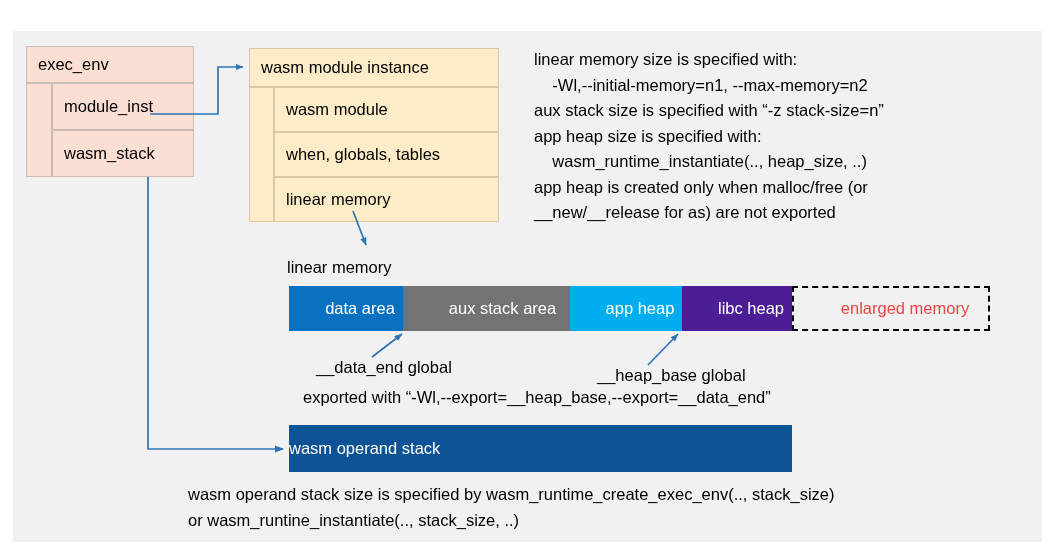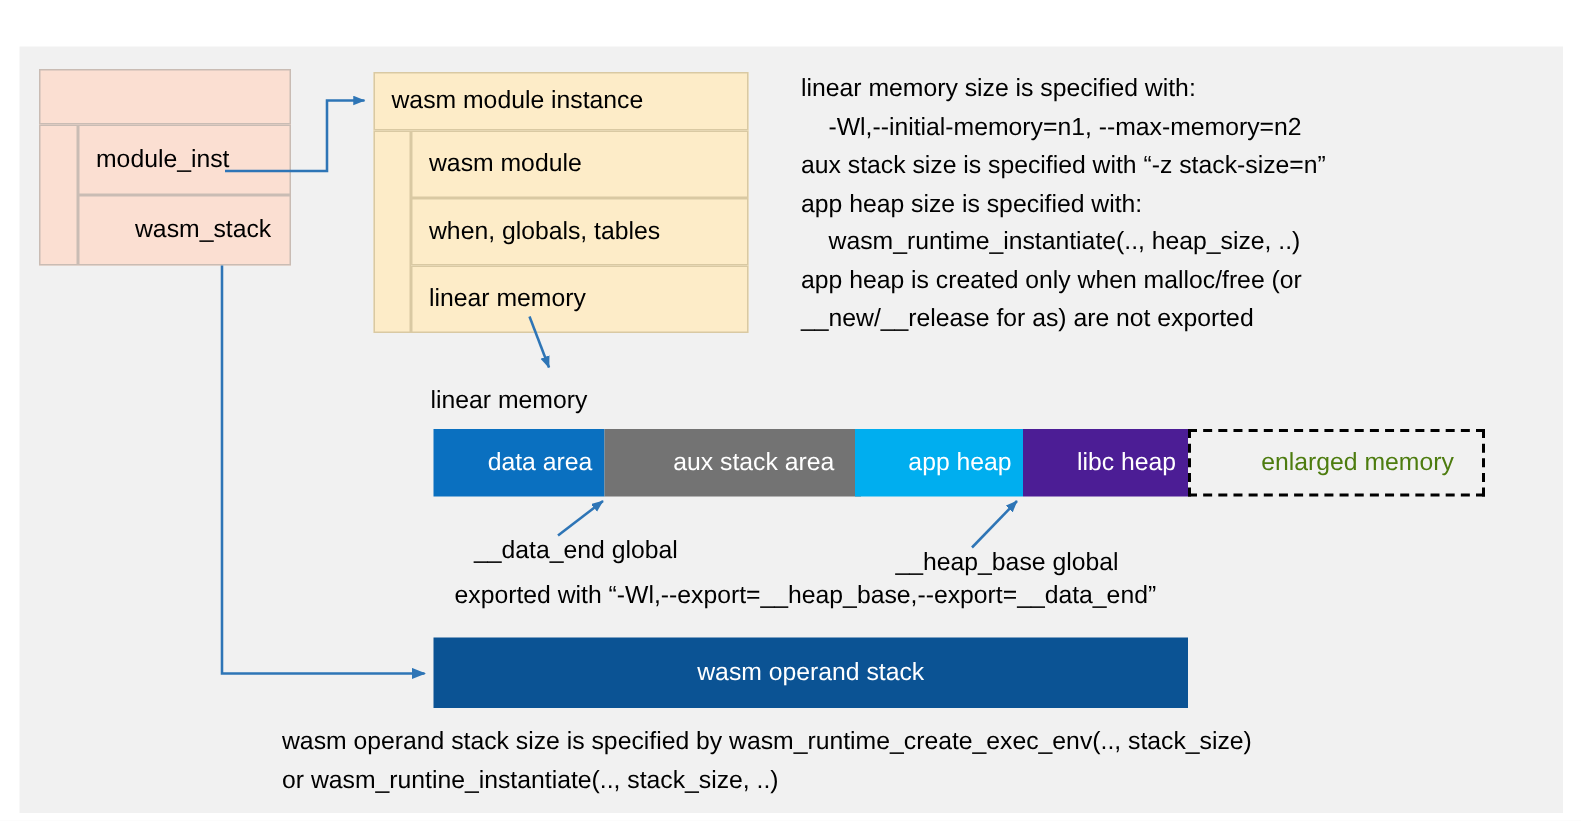--- a/index.html
+++ b/index.html
@@ -114,21 +114,21 @@
     justify-content: center;
     font-size: 16.5px;
     color: #ffffff;
     box-sizing: border-box;
     white-space: nowrap;
     padding-left: 28px;
   }
   .seg.dashed {
     background: transparent;
     border: 2.5px dashed #000000;
-    color: #4d7c0f;
+    color: #ef4444;
   }
 
   
   .anno {
     position: absolute;
     font-size: 16.5px;
     color: #000000;
     white-space: nowrap;
     text-align: right;
   }
@@ -139,21 +139,20 @@
   
   .opstack {
     position: absolute;
     left: 289px;
     top: 425px;
     width: 503px;
     height: 47px;
     background: #0b5394;
     display: flex;
     align-items: center;
-    justify-content: center;
     color: #ffffff;
     font-size: 16.5px;
     box-sizing: border-box;
   }
 
   .bottom-notes {
     position: absolute;
     left: 188px;
     top: 482px;
     font-size: 16.5px;
@@ -173,30 +172,33 @@
 </head>
 <body>
 
 <div id="stage">
 
 
   <div class="panel"></div>
 
   <div class="box pink" style="left:26px; top:46px; width:168px; height:37px;">
   </div>
+  <div class="cell" style="left:26px; top:46px; width:168px; height:37px;">
+    <span class="cell-label">exec_env</span>
+  </div>
 
   <div class="box pink-inner" style="left:26px; top:83px; width:26px; height:94px;"></div>
 
   <div class="box pink-inner" style="left:52px; top:83px; width:142px; height:47px;"></div>
   <div class="cell" style="left:52px; top:83px; width:142px; height:47px;">
     <span class="cell-label">module_inst</span>
   </div>
 
   <div class="box pink-inner" style="left:52px; top:130px; width:142px; height:47px;"></div>
-  <div class="cell" style="left:52px; top:130px; width:142px; height:47px;padding-left:26px;">
+  <div class="cell" style="left:52px; top:130px; width:142px; height:47px;">
     <span class="cell-label">wasm_stack</span>
   </div>
 
   <div class="box cream" style="left:249px; top:48px; width:250px; height:39px;"></div>
   <div class="cell" style="left:249px; top:48px; width:250px; height:39px;">
     <span class="cell-label">wasm module instance</span>
   </div>
 
   <div class="box cream" style="left:249px; top:87px; width:25px; height:135px;"></div>
 

